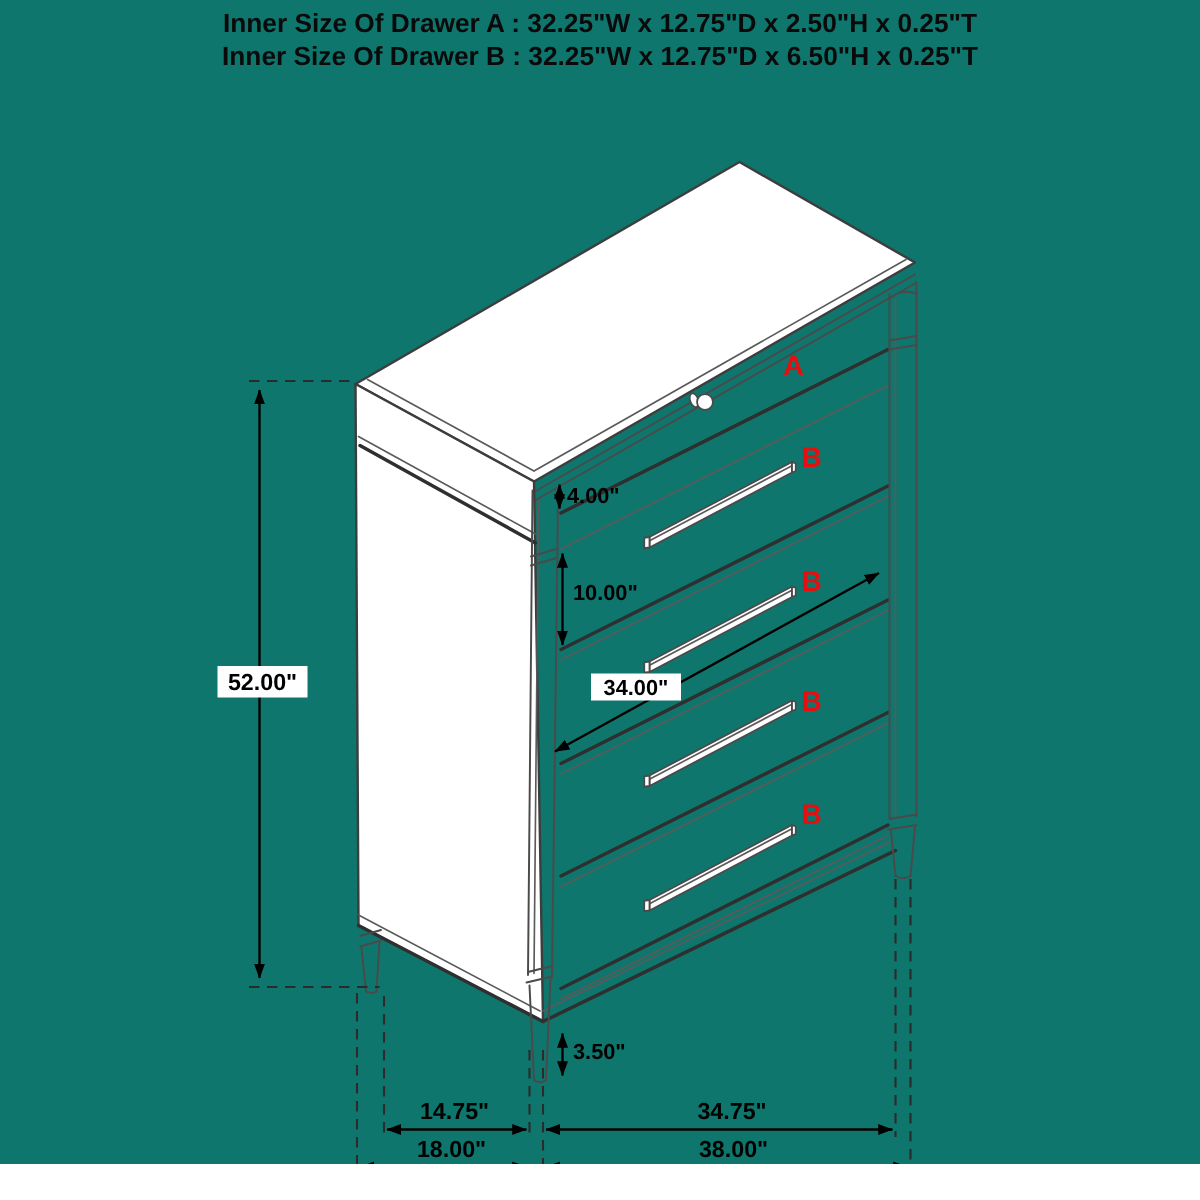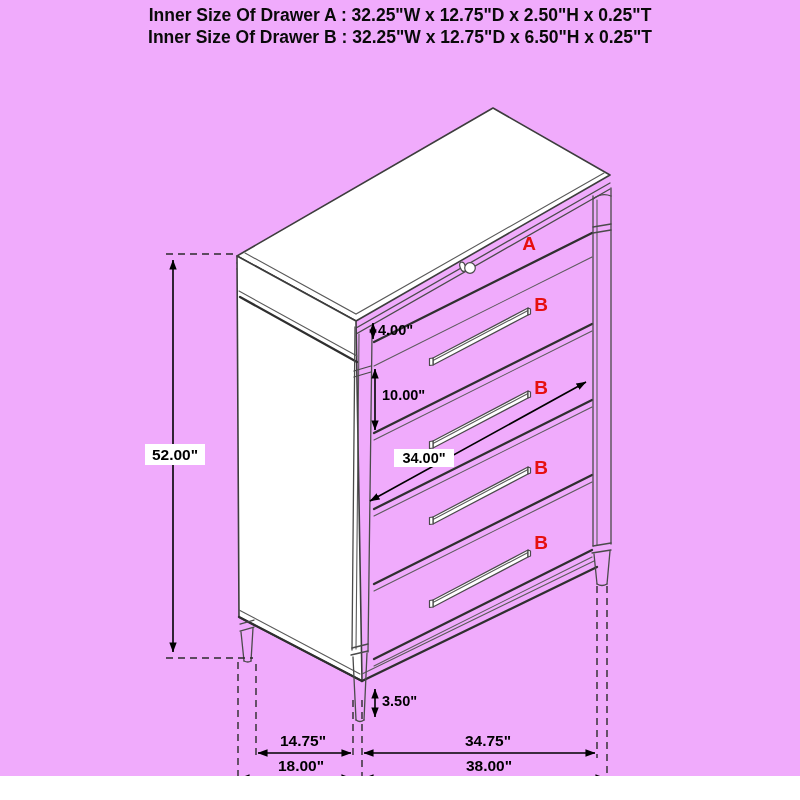--- a/index.html
+++ b/index.html
@@ -1,16 +1,16 @@
 <!DOCTYPE html>
 <html><head>
 <meta charset="utf-8">
 <style>
   html,body{margin:0;padding:0;background:#ffffff;}
-  .page{position:relative;width:800px;height:776px;background:#f0abfc;overflow:hidden;
+  .page{position:relative;width:800px;height:776px;background:#0f766e;overflow:hidden;
         font-family:"Liberation Sans", sans-serif;}
   svg{display:block;}
   .title-text{font-family:"Liberation Sans",sans-serif;font-weight:bold;font-size:17.5px;fill:#0a0a0a;}
   .dim-text{font-family:"Liberation Sans",sans-serif;font-weight:bold;font-size:15.5px;fill:#000;}
   .dim-text-sm{font-family:"Liberation Sans",sans-serif;font-weight:bold;font-size:14.5px;fill:#000;}
   .red-label{font-family:"Liberation Sans",sans-serif;font-weight:bold;font-size:19px;fill:#e60f0f;}
   .ln{stroke:#4a4a4a;stroke-width:1.3;fill:none;stroke-linecap:round;}
   .ln-thin{stroke:#5a5a5a;stroke-width:1.1;fill:none;stroke-linecap:round;}
   .ln-thick{stroke:#2f2f2f;stroke-width:2.3;fill:none;stroke-linecap:round;}
   .face{fill:#ffffff;stroke:#3d3d3d;stroke-width:1.6;stroke-linejoin:round;}

